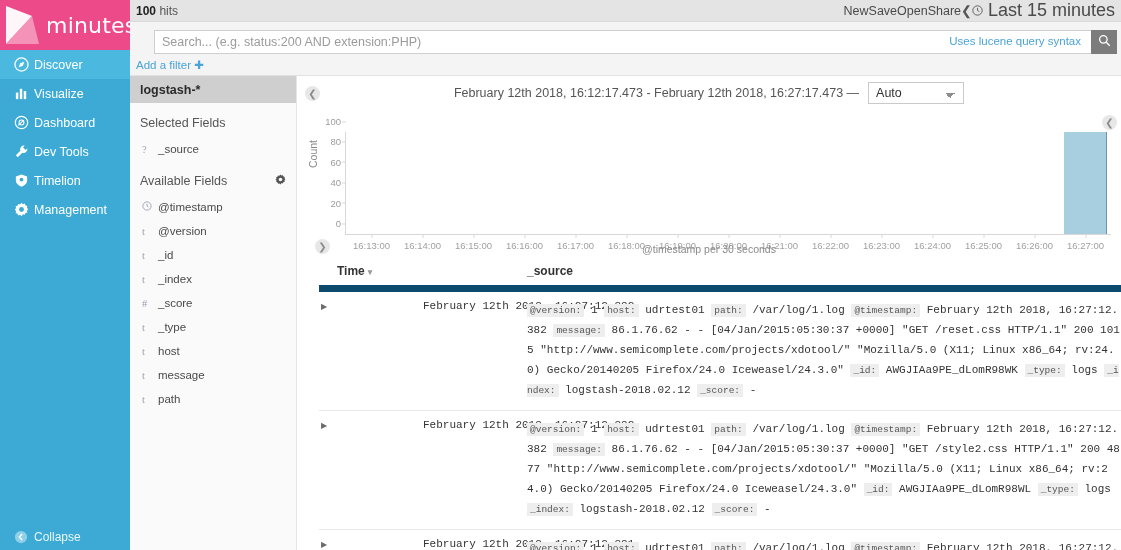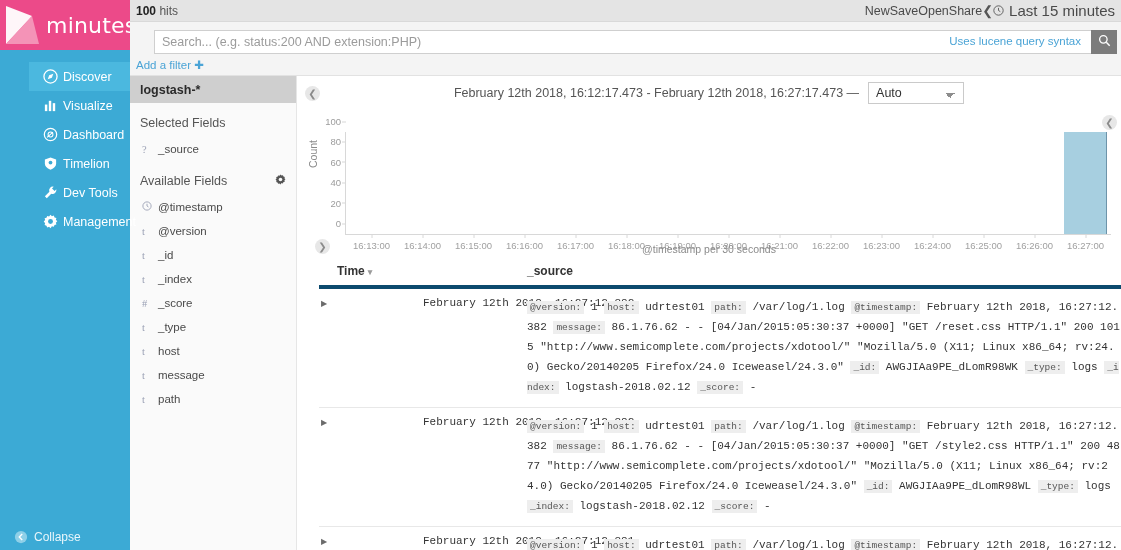--- a/index.html
+++ b/index.html
@@ -19,21 +19,21 @@
   .logo {
     height: 50px; background: #ec4a89;
     display: flex; align-items: center; position: relative;
   }
   .logo-mark { width: 46px; height: 50px; position: relative; flex: 0 0 46px; }
   .logo-mark svg { position: absolute; left: 6px; top: 6px; }
   .logo-text {
     color: #ffffff; font-size: 22px; letter-spacing: .2px;
     font-family: "DejaVu Sans", sans-serif;
   }
-  .nav { padding-top: 12px; margin-left: 29px; }
+  .nav { padding-top: 0; }
   .nav-item {
     display: flex; align-items: center; height: 29px;
     padding-left: 8px; color: #ffffff; font-size: 12.5px;
     cursor: pointer;
   }
   .nav-item.active { background: #4bb8df; }
   .nav-ico {
     width: 26px; flex: 0 0 26px; display: flex;
     align-items: center; justify-content: center;
   }
@@ -51,21 +51,21 @@
 
   .topbar {
     height: 22px; background: #e4e4e4; border-bottom: 1px solid #d9d9d9;
     display: flex; align-items: center; padding: 0 6px;
     font-size: 12px; color: #444; position: relative;
   }
   .hits { font-size: 12px; color: #555; }
   .hits b { color: #222; font-weight: bold; }
   .topnav { margin-left: auto; display: flex; align-items: center; }
   .topnav a { color: #4a4a4a; font-size: 12.5px; text-decoration: none; cursor: pointer; }
-  .time-pick { display: flex; align-items: flex-end; gap: 5px; color: #4a4a4a; font-size: 15px; cursor: pointer; }
+  .time-pick { display: flex; align-items: flex-end; gap: 5px; color: #4a4a4a; font-size: 18px; cursor: pointer; }
 
   .querybar {
     height: 32px; background: #f4f4f4; display: flex;
     align-items: flex-end; padding: 0 4px 0 24px; position: relative;
   }
   .search-wrap {
     flex: 1; height: 24px; position: relative; display: flex; align-items: center;
   }
   .search-input {
     width: 100%; height: 24px; border: 1px solid #cfcfcf; border-right: none;
@@ -176,21 +176,21 @@
   .xlab {
     position: absolute; left: 0; right: 0; bottom: 1px; text-align: center;
     font-size: 10.5px; color: #8a8a8a;
   }
 
   
   .table-wrap { flex: 1; overflow: hidden; padding: 0 0 0 22px; }
   table.docs { width: 100%; border-collapse: collapse; table-layout: fixed; }
   table.docs th {
     text-align: left; font-size: 12px; color: #333; font-weight: bold;
-    padding: 8px 0 7px 0; border-bottom: 4px solid #0c4a6e;
+    padding: 8px 0 7px 0; border-bottom: 7px solid #0c4a6e;
   }
   .th-time { width: 208px; padding-left: 18px !important; }
   .sort-caret { color: #9a9a9a; font-size: 9px; margin-left: 3px; }
   table.docs td {
     vertical-align: top; padding: 8px 0 10px 0;
     border-bottom: 1px solid #e8e8e8;
   }
   .td-expand { width: 18px; padding-left: 2px !important; }
   .expand-arrow { color: #6b6b6b; font-size: 8px; cursor: pointer; display: block; margin-top: 2px; }
   .td-time {
@@ -248,33 +248,33 @@
               <circle cx="8" cy="8" r="6.6" fill="none" stroke="#fff" stroke-width="1.3"></circle>
               <circle cx="8" cy="8" r="2.6" fill="none" stroke="#fff" stroke-width="1.1"></circle>
               <path d="M10.6 5.4 L4.4 11" stroke="#fff" stroke-width="1.1"></path>
             </svg>
         </span>
         <span class="nav-label">Dashboard</span>
       </div>
       <div class="nav-item">
         <span class="nav-ico">
           <svg width="15" height="15" viewBox="0 0 16 16">
+              <path d="M11.4 1.8 a4 4 0 0 0 -4.6 5.4 L2 12 l2 2 l4.8 -4.8 a4 4 0 0 0 5.4 -4.6 L12.4 6.4 L9.6 3.6 Z" fill="#fff"></path>
+            </svg>
+        </span>
+        <span class="nav-label">Dev Tools</span>
+      </div>
+      <div class="nav-item">
+        <span class="nav-ico">
+          <svg width="15" height="15" viewBox="0 0 16 16">
               <path d="M8 1.6 L14 3.6 L14 8 Q14 12.4 8 14.6 Q2 12.4 2 8 L2 3.6 Z" fill="#fff"></path>
               <circle cx="8" cy="7" r="2" fill="#3caad5"></circle>
             </svg>
         </span>
         <span class="nav-label">Timelion</span>
-      </div>
-      <div class="nav-item">
-        <span class="nav-ico">
-          <svg width="15" height="15" viewBox="0 0 16 16">
-              <path d="M11.4 1.8 a4 4 0 0 0 -4.6 5.4 L2 12 l2 2 l4.8 -4.8 a4 4 0 0 0 5.4 -4.6 L12.4 6.4 L9.6 3.6 Z" fill="#fff"></path>
-            </svg>
-        </span>
-        <span class="nav-label">Dev Tools</span>
       </div>
       <div class="nav-item">
         <span class="nav-ico">
           <svg width="15" height="15" viewBox="0 0 16 16">
               <path d="M8 0.8 l1.5 1.5 l2-0.6 l0.8 1.9 l2 0.6 l-0.6 2 l1.5 1.5 l-1.5 1.5 l0.6 2 l-2 0.6 l-0.8 1.9 l-2-0.6 L8 15.2 l-1.5-1.5 l-2 0.6 l-0.8-1.9 l-2-0.6 l0.6-2 L0.8 8 l1.5-1.5 l-0.6-2 l2-0.6 l0.8-1.9 l2 0.6 Z" fill="#fff"></path>
               <circle cx="8" cy="8" r="2.6" fill="#3caad5"></circle>
             </svg>
         </span>
         <span class="nav-label">Management</span>
       </div>

